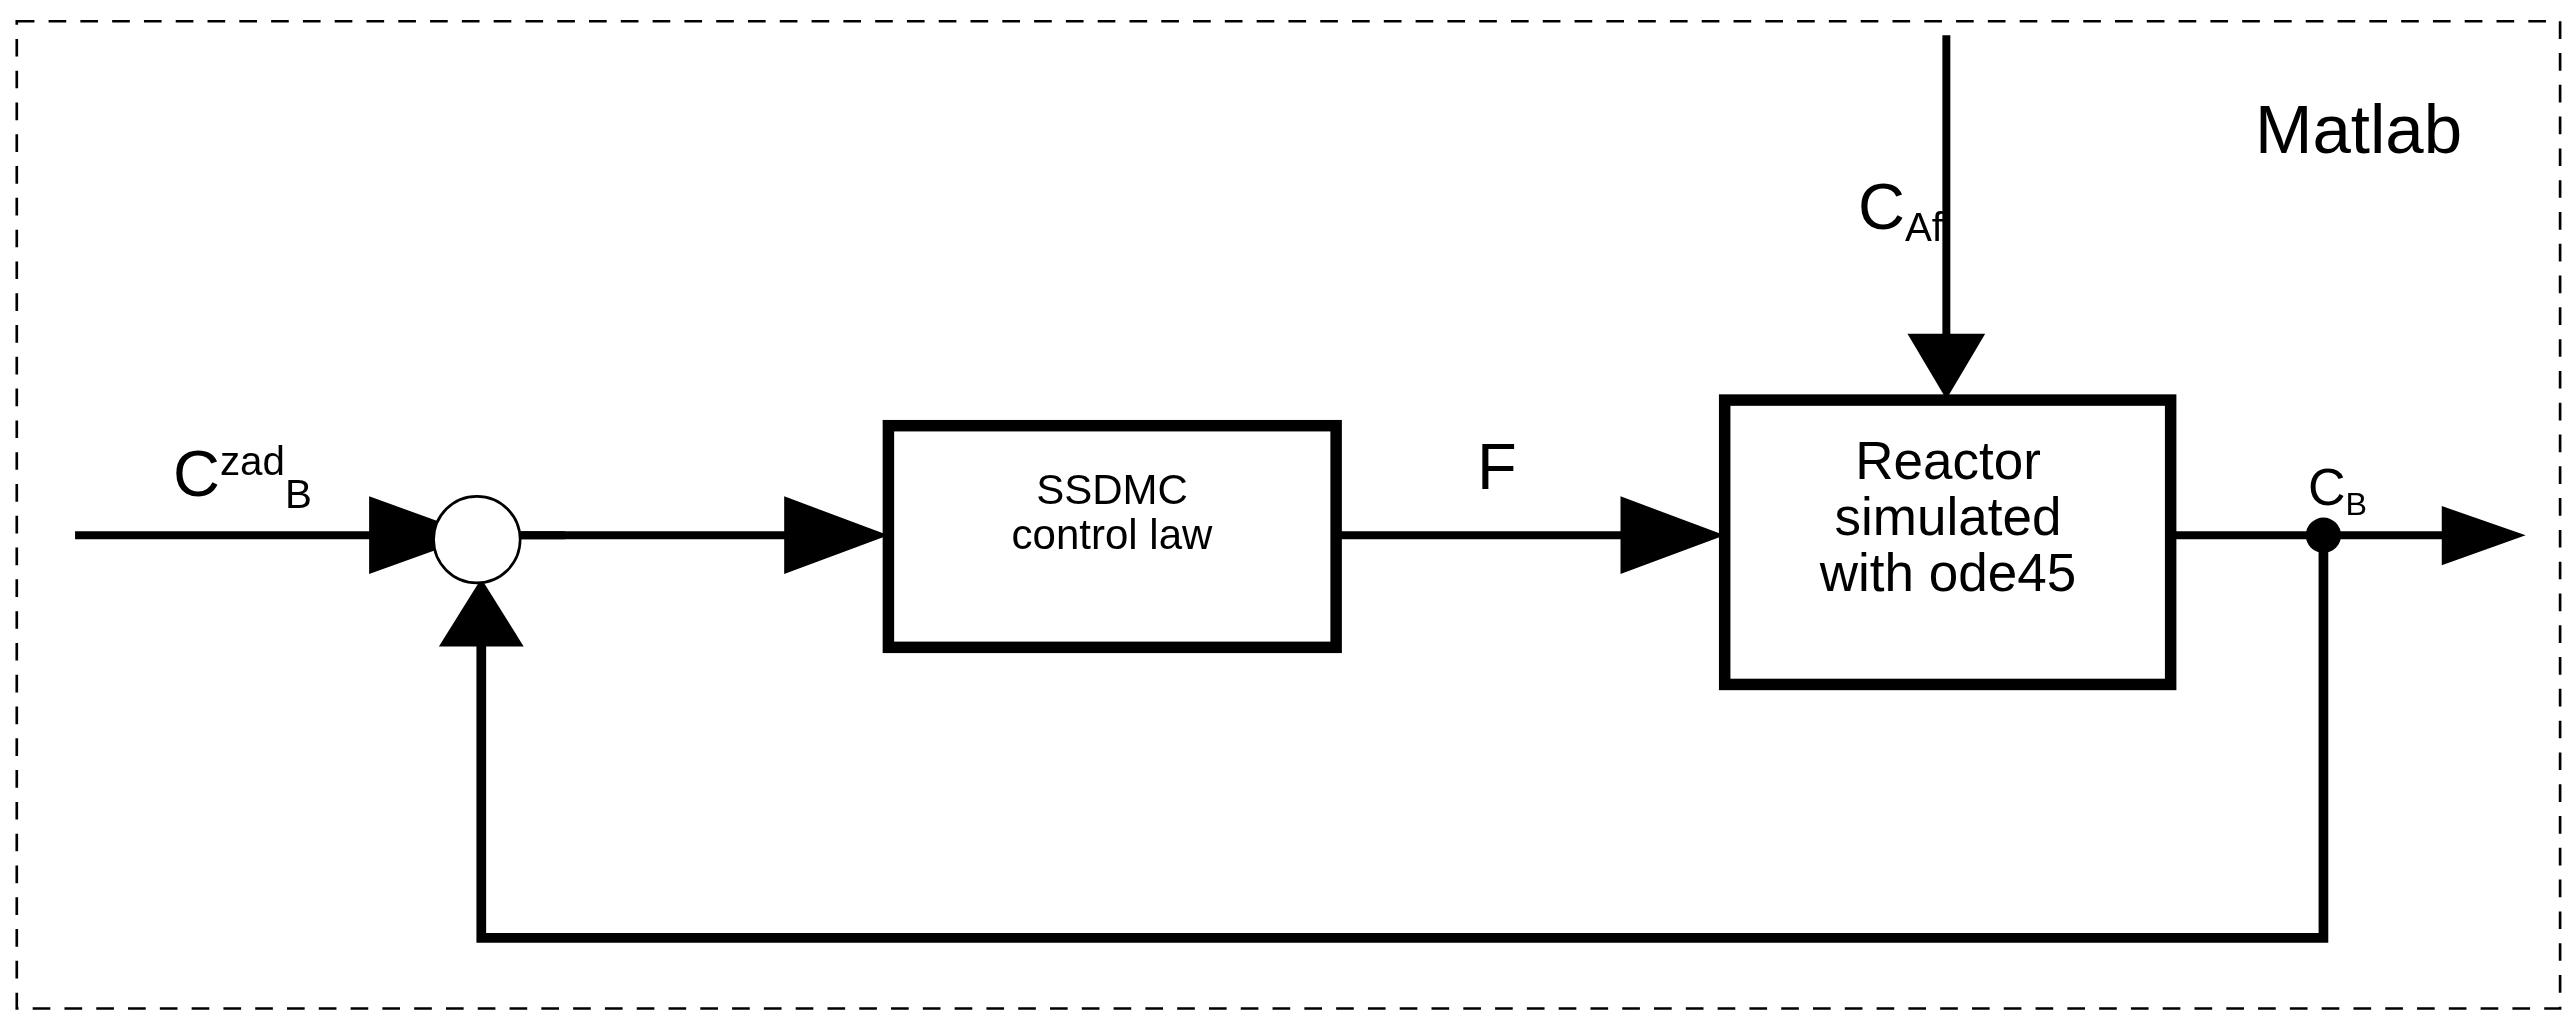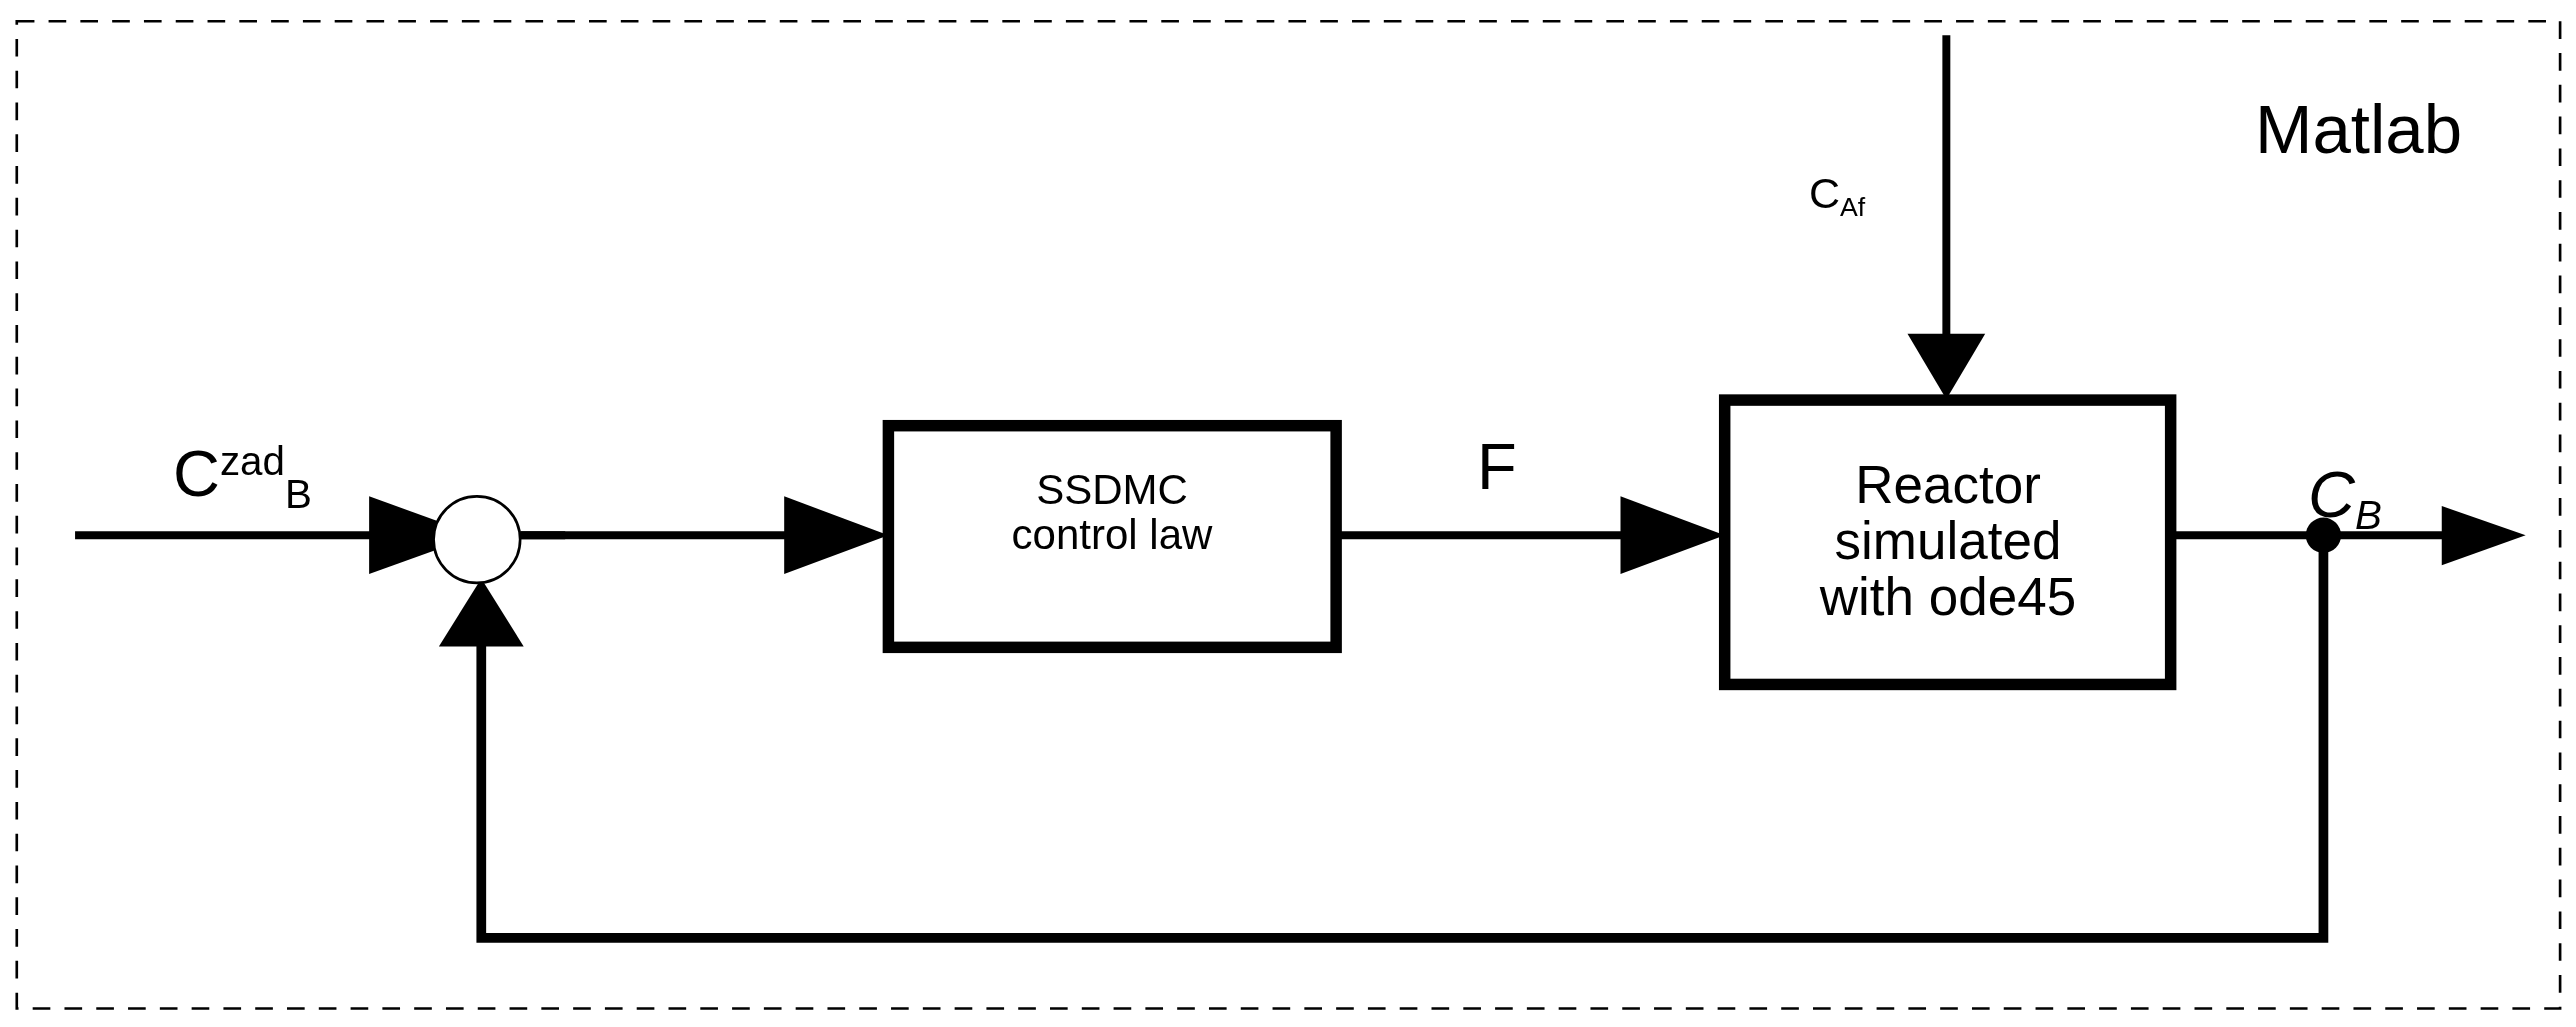--- a/index.html
+++ b/index.html
@@ -93,36 +93,36 @@
 
     <rect x="1006" y="482" width="507" height="251" fill="#ffffff" stroke="#000000" stroke-width="13"></rect>
 
     <rect x="1953" y="453" width="505" height="322" fill="#ffffff" stroke="#000000" stroke-width="13"></rect>
 
   </svg>
 
   <div class="blk-text" style="left:888px; top:468px; width:448px; font-size:42px;">SSDMC
 control law</div>
 
-  <div class="blk-text" style="left:1725px; top:433px; width:446px; font-size:53px;margin-top:24px;">Reactor
+  <div class="blk-text" style="left:1725px; top:433px; width:446px; font-size:53px;">Reactor
 simulated
 with ode45</div>
 
   <div class="sig-label" style="left:173px; top:415px; font-size:65px;">
     <span class="base">C</span><span class="sup">zad</span><span class="sub">B</span>
   </div>
 
-  <div class="sig-label" style="left:1809px; top:148px; font-size:43px;">
+  <div class="sig-label" style="left:1858px; top:148px; font-size:65px;">
     <span class="base">C</span><span class="sub">Af</span>
   </div>
 
   <div class="sig-label" style="left:1477px; top:408px; font-size:65px;">
     <span class="base">F</span>
   </div>
 
-  <div class="sig-label" style="left:2308px; top:436px; font-size:65px;font-style:italic;">
+  <div class="sig-label" style="left:2308px; top:436px; font-size:52px;">
     <span class="base">C</span><span class="sub">B</span>
   </div>
 
   <div class="sig-label" style="left:2255px; top:69px; font-size:69px;">Matlab</div>
 
 </div>
 
 
 </body></html>

